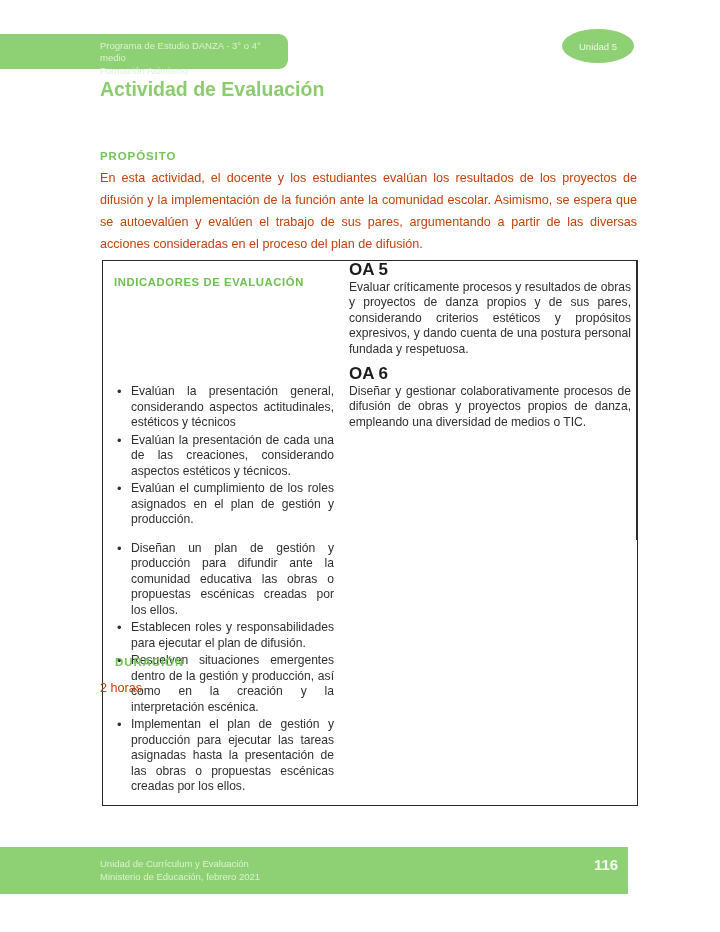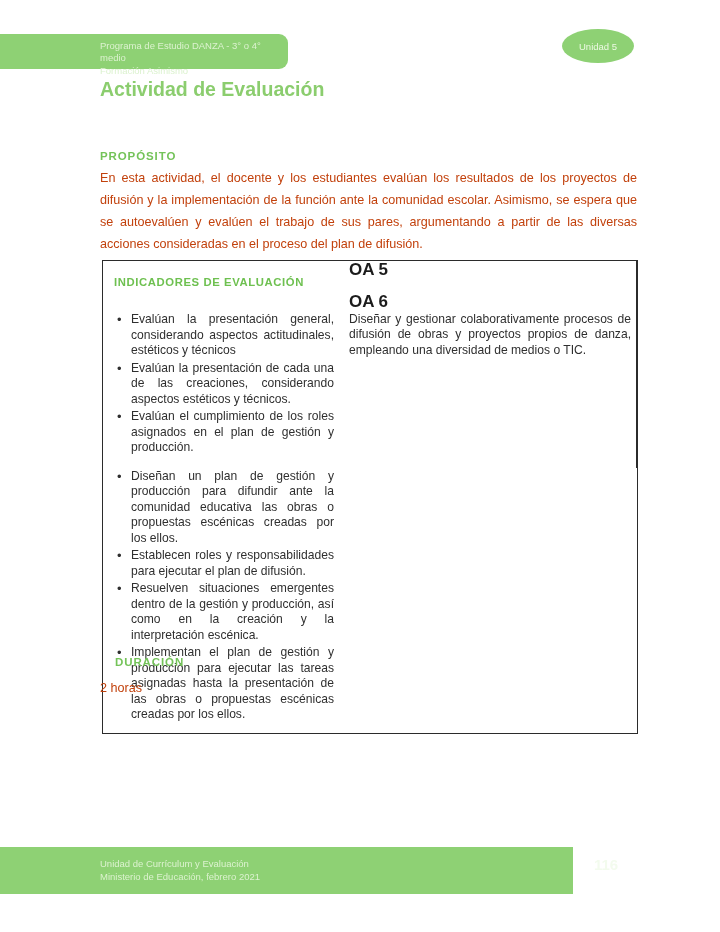--- a/index.html
+++ b/index.html
@@ -94,21 +94,21 @@
   }
   ul.indicators li::before {
     content:"\2022";
     position:absolute; left:3px; top:0;
     font-size:13px;
   }
 
   
   .footer-bar {
     position:absolute; left:0; top:847px;
-    width:573px; height:47px;
+    width:628px; height:47px;
     background:#8ed174;
     box-sizing:border-box;
     padding:10px 0 0 100px;
     color:#dcf2cf;
     font-size:9.5px; line-height:13px;
   }
   .page-num {
     position:absolute; left:594px; top:11px;
     font-size:15px; font-weight:bold;
     color:#f3fbee;
@@ -129,20 +129,21 @@
   <h1 class="page-title">Actividad de Evaluación</h1>
 
   <h2 class="green-caps h-proposito">PROPÓSITO</h2>
   <p class="body-par proposito-body">En esta actividad, el docente y los estudiantes evalúan los resultados de los proyectos de difusión y la implementación de la función ante la comunidad escolar. Asimismo, se espera que se autoevalúen y evalúen el trabajo de sus pares, argumentando a partir de las diversas acciones consideradas en el proceso del plan de difusión.</p>
 
   <div class="oa-table">
     <div class="th-cell cell-r">INDICADORES DE EVALUACIÓN</div>
 
     <div class="td oa-cell cell-l">
       <div class="oa-label">OA 5</div>
+      <p class="oa-text">Evaluar críticamente procesos y resultados de obras y proyectos de danza propios y de sus pares, considerando criterios estéticos y propósitos expresivos, y dando cuenta de una postura personal fundada y respetuosa.</p>
     </div>
     <div class="td ind-cell-1 cell-r">
       <ul class="indicators">
         <li>Evalúan la presentación general, considerando aspectos actitudinales, estéticos y técnicos</li>
         <li>Evalúan la presentación de cada una de las creaciones, considerando aspectos estéticos y técnicos.</li>
         <li>Evalúan el cumplimiento de los roles asignados en el plan de gestión y producción.</li>
       </ul>
     </div>
 
     <div class="td oa-cell cell-l">

